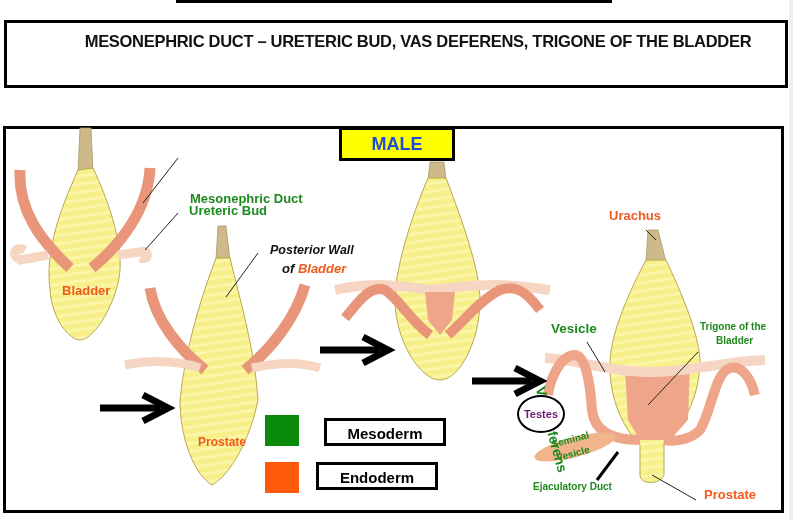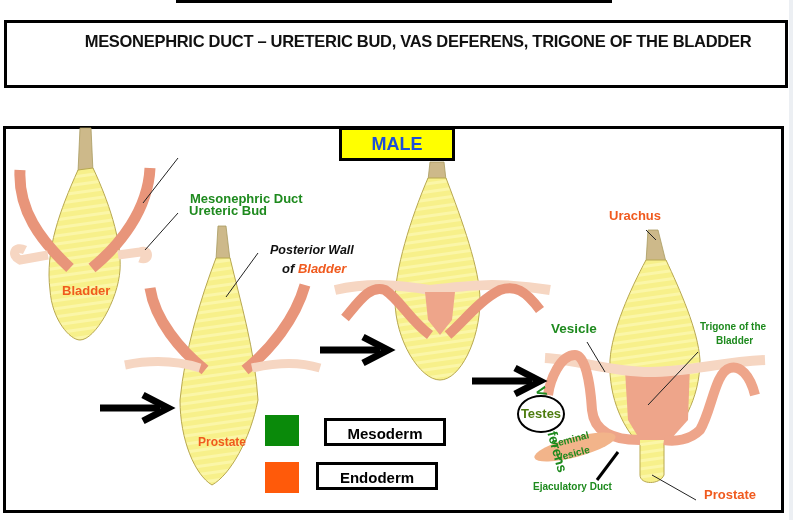--- a/index.html
+++ b/index.html
@@ -32,21 +32,21 @@
   .orange { color:#f05a1e; }
   .black { color:#111;font-style:italic; }
   .legend-sq { position:absolute; width:34px; height:31px; }
   .legend-box {
     position:absolute; width:122px; height:28px; border:3px solid #000; box-sizing:border-box;
     font-weight:bold; font-size:15px; text-align:center; line-height:26px; color:#000; background:#fff;
   }
   .testes {
     position:absolute; left:517px; top:395px; width:48px; height:38px;
     border:2px solid #000; border-radius:50%; box-sizing:border-box; background:#fff;
-    font-weight:bold; font-size:13px; text-align:center; line-height:34px; color:#4d7c0f;
+    font-weight:bold; font-size:11px; text-align:center; line-height:34px; color:#701a75;
   }
   .vas {
     position:absolute; left:548px; top:385px; transform:rotate(75deg); transform-origin:left top;
     font-weight:bold; font-size:14px; color:#1e8a1e;
   }
   .scrollbar {
     position:absolute; right:0; top:0; width:4px; height:520px; background:#eceff3;
   }
 </style>
 </head>

